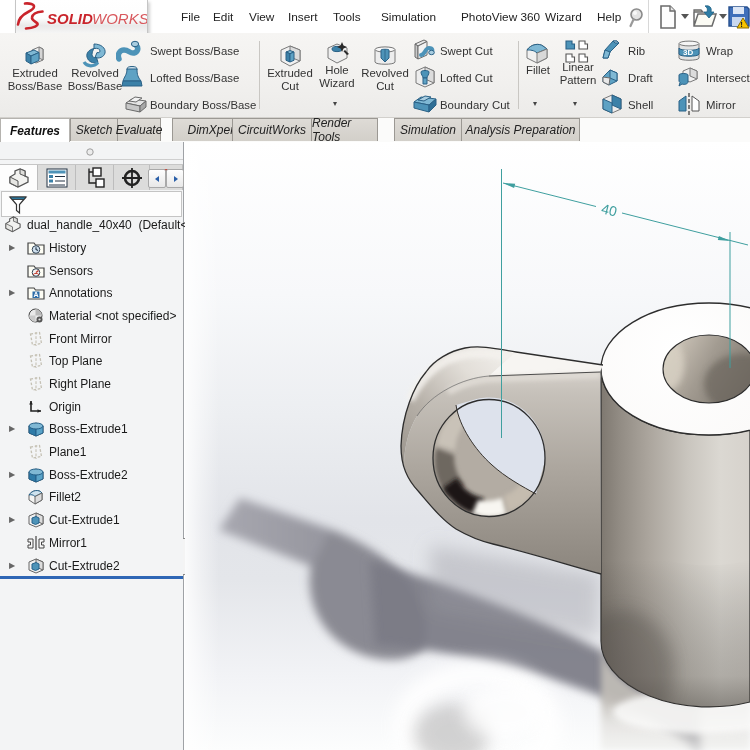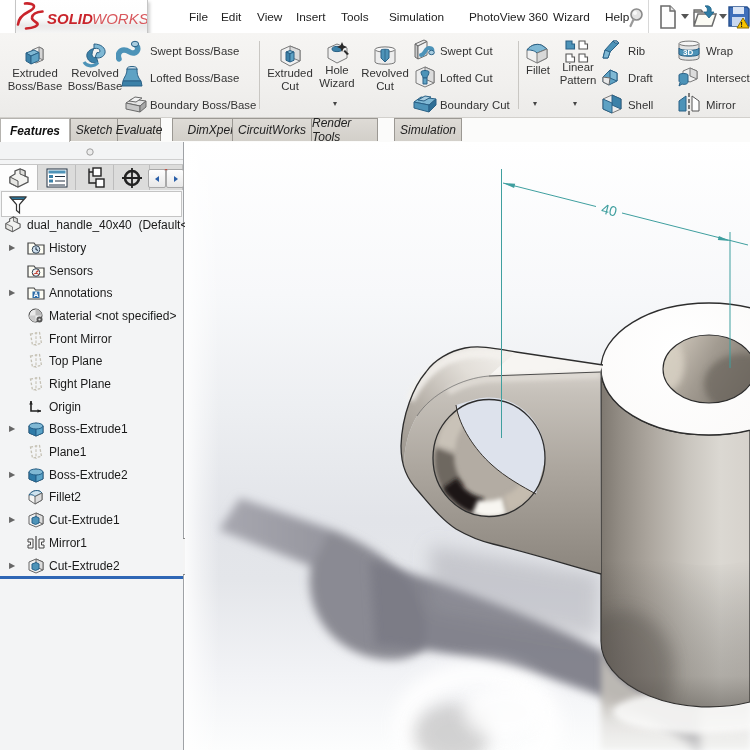--- a/index.html
+++ b/index.html
@@ -6,21 +6,21 @@
 html,body { width:750px; height:750px; overflow:hidden; background:#fff;
   font-family:"Liberation Sans", sans-serif; }
 #app { position:relative; width:750px; height:750px; }
 
 
 #titlebar { position:absolute; left:0; top:0; width:750px; height:33px; background:#fff; }
 #logo { position:absolute; left:15px; top:0; width:133px; height:34px;
   background:linear-gradient(180deg,#ffffff 0%,#fdfdfd 55%,#e9e9e9 78%,#f5f5f5 100%);
   border:1px solid #c5c5c5; border-top:none;
   box-shadow:2px 2px 3px rgba(0,0,0,0.18); }
-#menus span { position:absolute; top:10px; font-size:11.8px; color:#222;margin-left:8px; }
+#menus span { position:absolute; top:10px; font-size:11.8px; color:#222; }
 
 
 #ribbon { position:absolute; left:0; top:33px; width:750px; height:85px;
   background:linear-gradient(180deg,#f6f5f3 0%,#f1f0ee 60%,#ecebe9 100%);
   border-bottom:1px solid #d2d0cc; }
 .rsep { position:absolute; top:8px; height:68px; width:1px; background:#c9c7c3; }
 .rlabel { position:absolute; font-size:11.4px; color:#333; text-align:center; line-height:12.8px; }
 .rlabel-l { position:absolute; font-size:11.4px; color:#333; white-space:nowrap; }
 .ricon { position:absolute; }
 .ddarrow { position:absolute; font-size:8px; color:#444; }
@@ -272,20 +272,21 @@
 </div>
 
 <div id="tabbar">
   <div class="tab active" style="left:0;width:70px">Features</div>
   <div class="tab" style="left:70px;width:48px">Sketch</div>
   <div class="tab" style="left:117px;width:44px">Evaluate</div>
   <div class="tab" style="left:172px;width:81px">DimXpert</div>
   <div class="tab" style="left:232px;width:80px">CircuitWorks</div>
   <div class="tab" style="left:311px;width:67px">Render Tools</div>
   <div class="tab" style="left:394px;width:68px">Simulation</div>
+  <div class="tab" style="left:461px;width:119px">Analysis Preparation</div>
 </div>
 
 <div id="leftpanel">
   <svg style="position:absolute;left:85px;top:5px" width="10" height="10">
         <circle cx="5" cy="5" r="3.2" fill="#ececec" stroke="#9e9e9e"></circle>
       </svg>
   <div style="position:absolute;left:0;top:17px;width:183px;height:1px;background:#cfcfcf"></div>
   <div id="ptabs">
     <div class="ptab active" style="left:0;width:38px">
       <svg style="position:absolute;left:7px;top:3px" width="24" height="20" viewBox="0 0 24 20">

